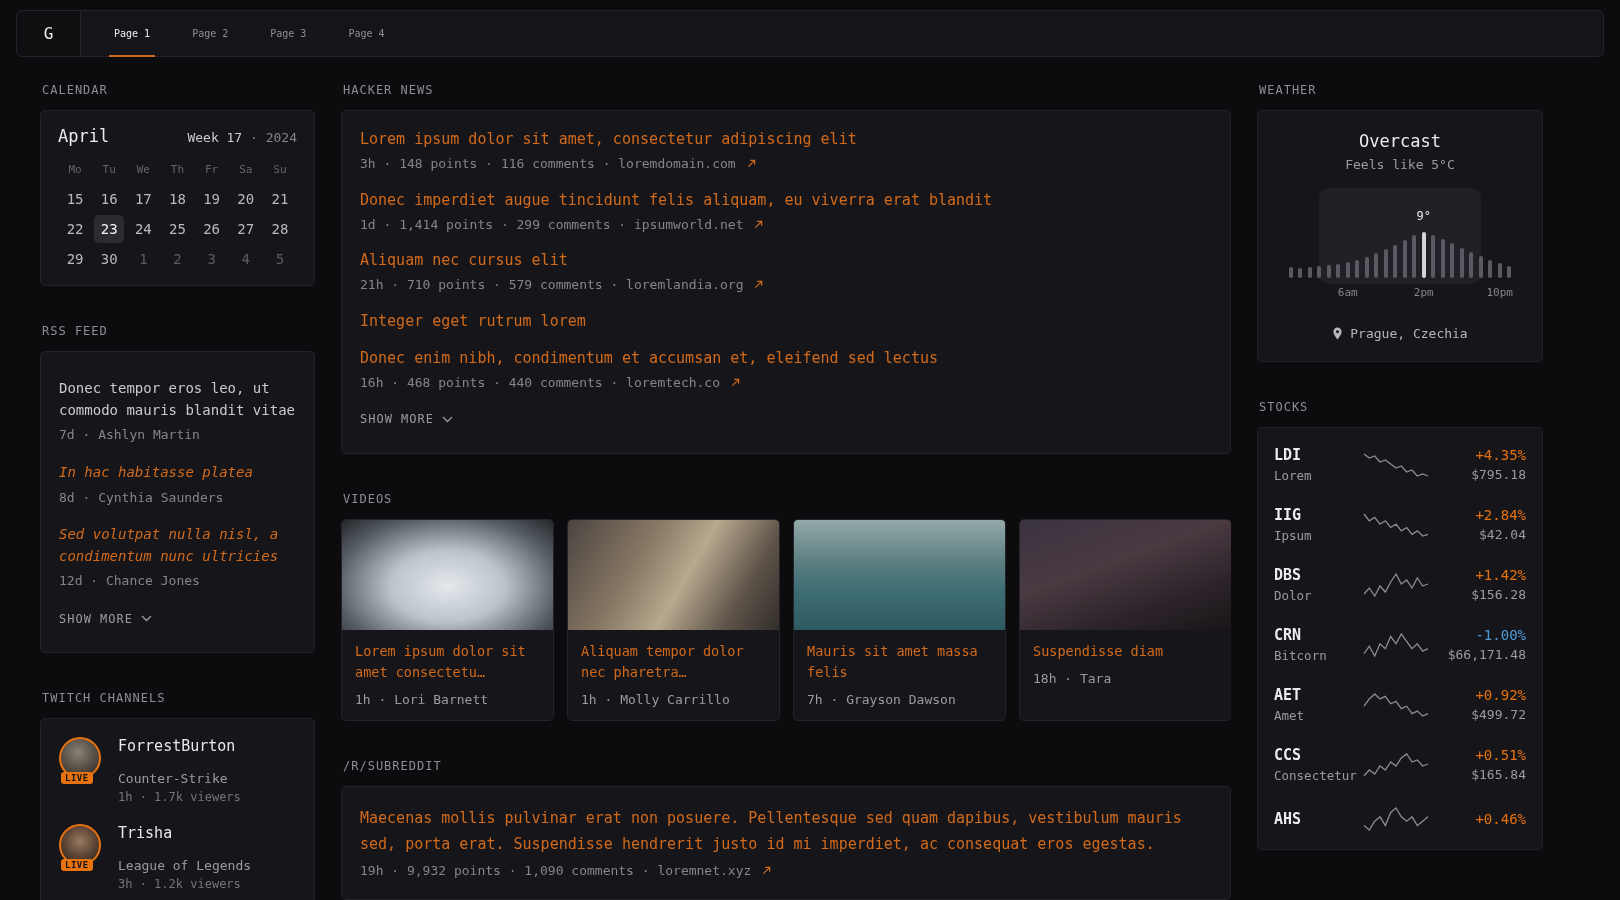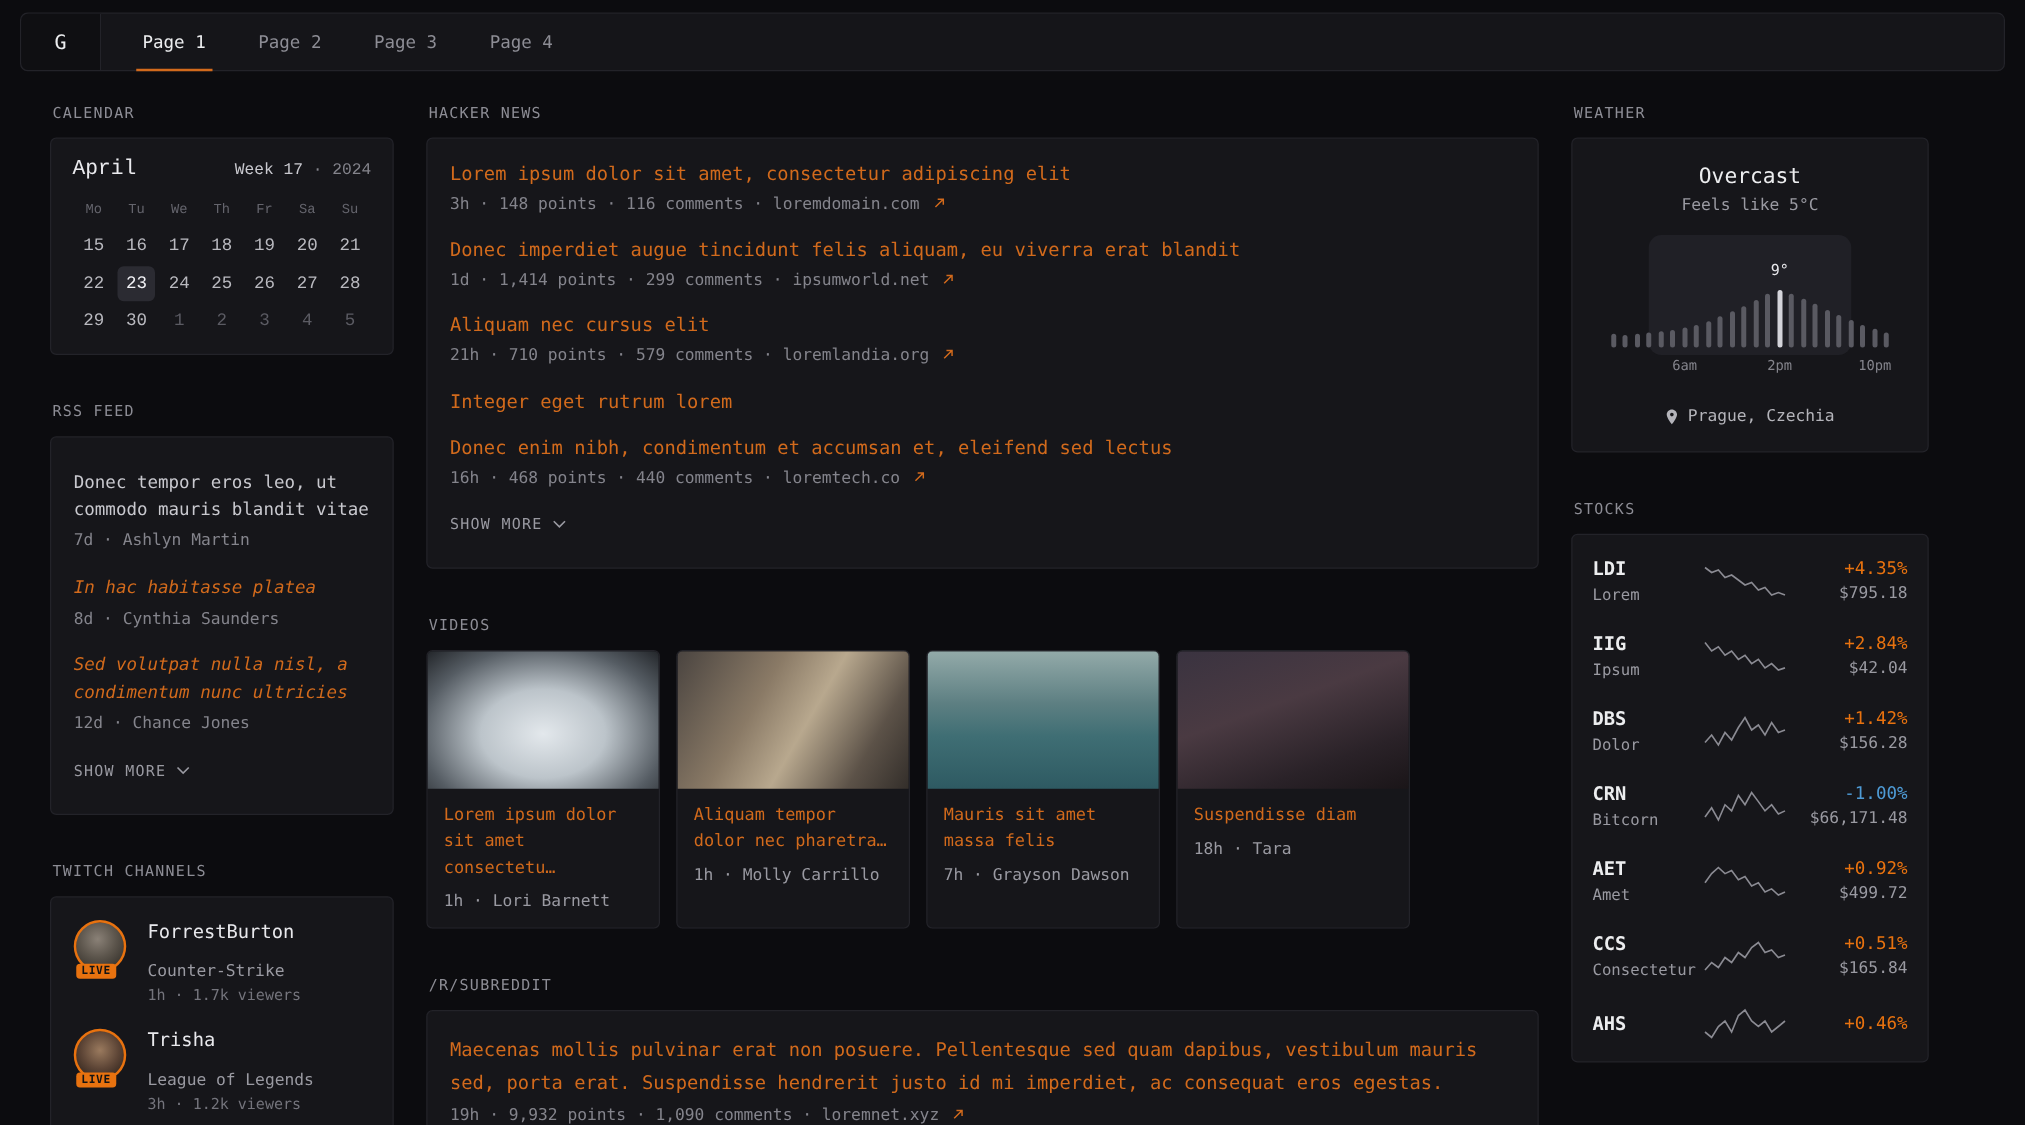--- a/index.html
+++ b/index.html
@@ -23,37 +23,37 @@
     font-size:14px;color:var(--text);
   }
   a{text-decoration:none;}
 
   
   .topbar{margin:10px 16px 0;height:47px;background:#151519;border:1px solid var(--border);
     border-radius:6px;display:flex;align-items:stretch;}
   .logo{width:64px;display:flex;align-items:center;justify-content:center;background:#0f0f12;
     border-right:1px solid var(--border);border-radius:6px 0 0 6px;color:var(--bright);font-size:16px;cursor:pointer;}
   .tabs{display:flex;margin-left:12px;}
-  .tab{padding:0 21px;display:flex;align-items:center;color:#8d8d95;font-size:14px;position:relative;cursor:pointer;}
+  .tab{padding:0 21px;display:flex;align-items:center;color:#8d8d95;font-size:10px;position:relative;cursor:pointer;}
   .tab.active{color:var(--bright);}
   .tab.active::after{content:"";position:absolute;left:16px;right:16px;bottom:-1px;height:2px;background:var(--accent);}
 
   
   main{display:grid;grid-template-columns:275px 890px 286px;column-gap:26px;
     padding:26px 0 0 40px;align-items:start;}
   .widget{margin-bottom:38px;}
   .w-title{font-size:12px;letter-spacing:1px;color:#8d8d95;margin:0 0 13px 2px;font-weight:normal;}
   .card{background:var(--card);border:1px solid var(--border);border-radius:5px;}
   .item-meta{color:#84848c;font-size:13px;margin-top:4px;line-height:1.5;}
   .show-more{display:inline-flex;align-items:center;gap:8px;color:#9a9aa2;font-size:12px;
     letter-spacing:1px;cursor:pointer;margin-top:4px;background:none;border:none;
     font-family:inherit;}
 
   
-  .cal-card{padding:15px 17px 12px;font-family:Liberation Mono, monospace;}
+  .cal-card{padding:15px 17px 12px;}
   .cal-head{display:flex;justify-content:space-between;align-items:baseline;margin-bottom:10px;}
   .cal-month{font-size:17px;color:#eaeaee;}
   .cal-week{font-size:13px;color:#c9c9cf;}
   .cal-week .sep,.cal-week .yr{color:#84848c;}
   .cal-grid{display:grid;grid-template-columns:repeat(7,1fr);row-gap:2px;text-align:center;}
   .cal-h{font-size:11px;color:#64646c;padding:7px 0;}
   .cal-d{font-size:14px;color:#b9b9bf;padding:6px 0;border-radius:5px;width:30px;margin:0 auto;cursor:pointer;}
   .cal-d.dim{color:var(--dimmer);}
   .cal-d.sel{background:#2b2b32;color:#f2f2f6;}
 
@@ -79,21 +79,21 @@
   .tw-meta{font-size:12px;color:var(--dim);margin-top:4px;}
 
   
   .hn-card{padding:18px 18px 27px;}
   .hn-item{margin-bottom:16px;}
   .hn-title{display:block;color:var(--accent);font-size:15px;line-height:1.4;}
   .ext-ic{color:var(--accent);margin-left:3px;}
 
   
   .vid-strip{display:flex;gap:13px;overflow:hidden;}
-  .video-card{width:187px;flex:none;background:var(--card);border:1px solid var(--border);
+  .video-card{width:213px;flex:none;background:var(--card);border:1px solid var(--border);
     border-radius:5px;overflow:hidden;}
   .thumb{height:110px;cursor:pointer;}
   .t1{background:radial-gradient(ellipse at 50% 60%,#e3e8ec 0%,#bcc4ca 38%,#555c63 75%,#23262a 100%);}
   .t2{background:linear-gradient(120deg,#4a4440 0%,#8a7a66 35%,#b8a88e 55%,#5c5248 80%,#332e2a 100%);}
   .t3{background:linear-gradient(180deg,#93aaa9 0%,#5d7f82 38%,#3f6e74 62%,#2e5a62 100%);}
   .t4{background:linear-gradient(180deg,#7ba39b 0%,#5d8d86 40%,#4a7e78 70%,#3c6e69 100%);}
   .t5{background:linear-gradient(160deg,#3a3340 0%,#4a3a42 40%,#2a2228 75%,#1a1518 100%);}
   .vbody{padding:11px 13px 13px;}
   .vtitle{display:block;color:var(--accent);font-size:13.5px;line-height:1.55;}
   .vmeta{color:var(--muted);font-size:13px;margin-top:9px;}

